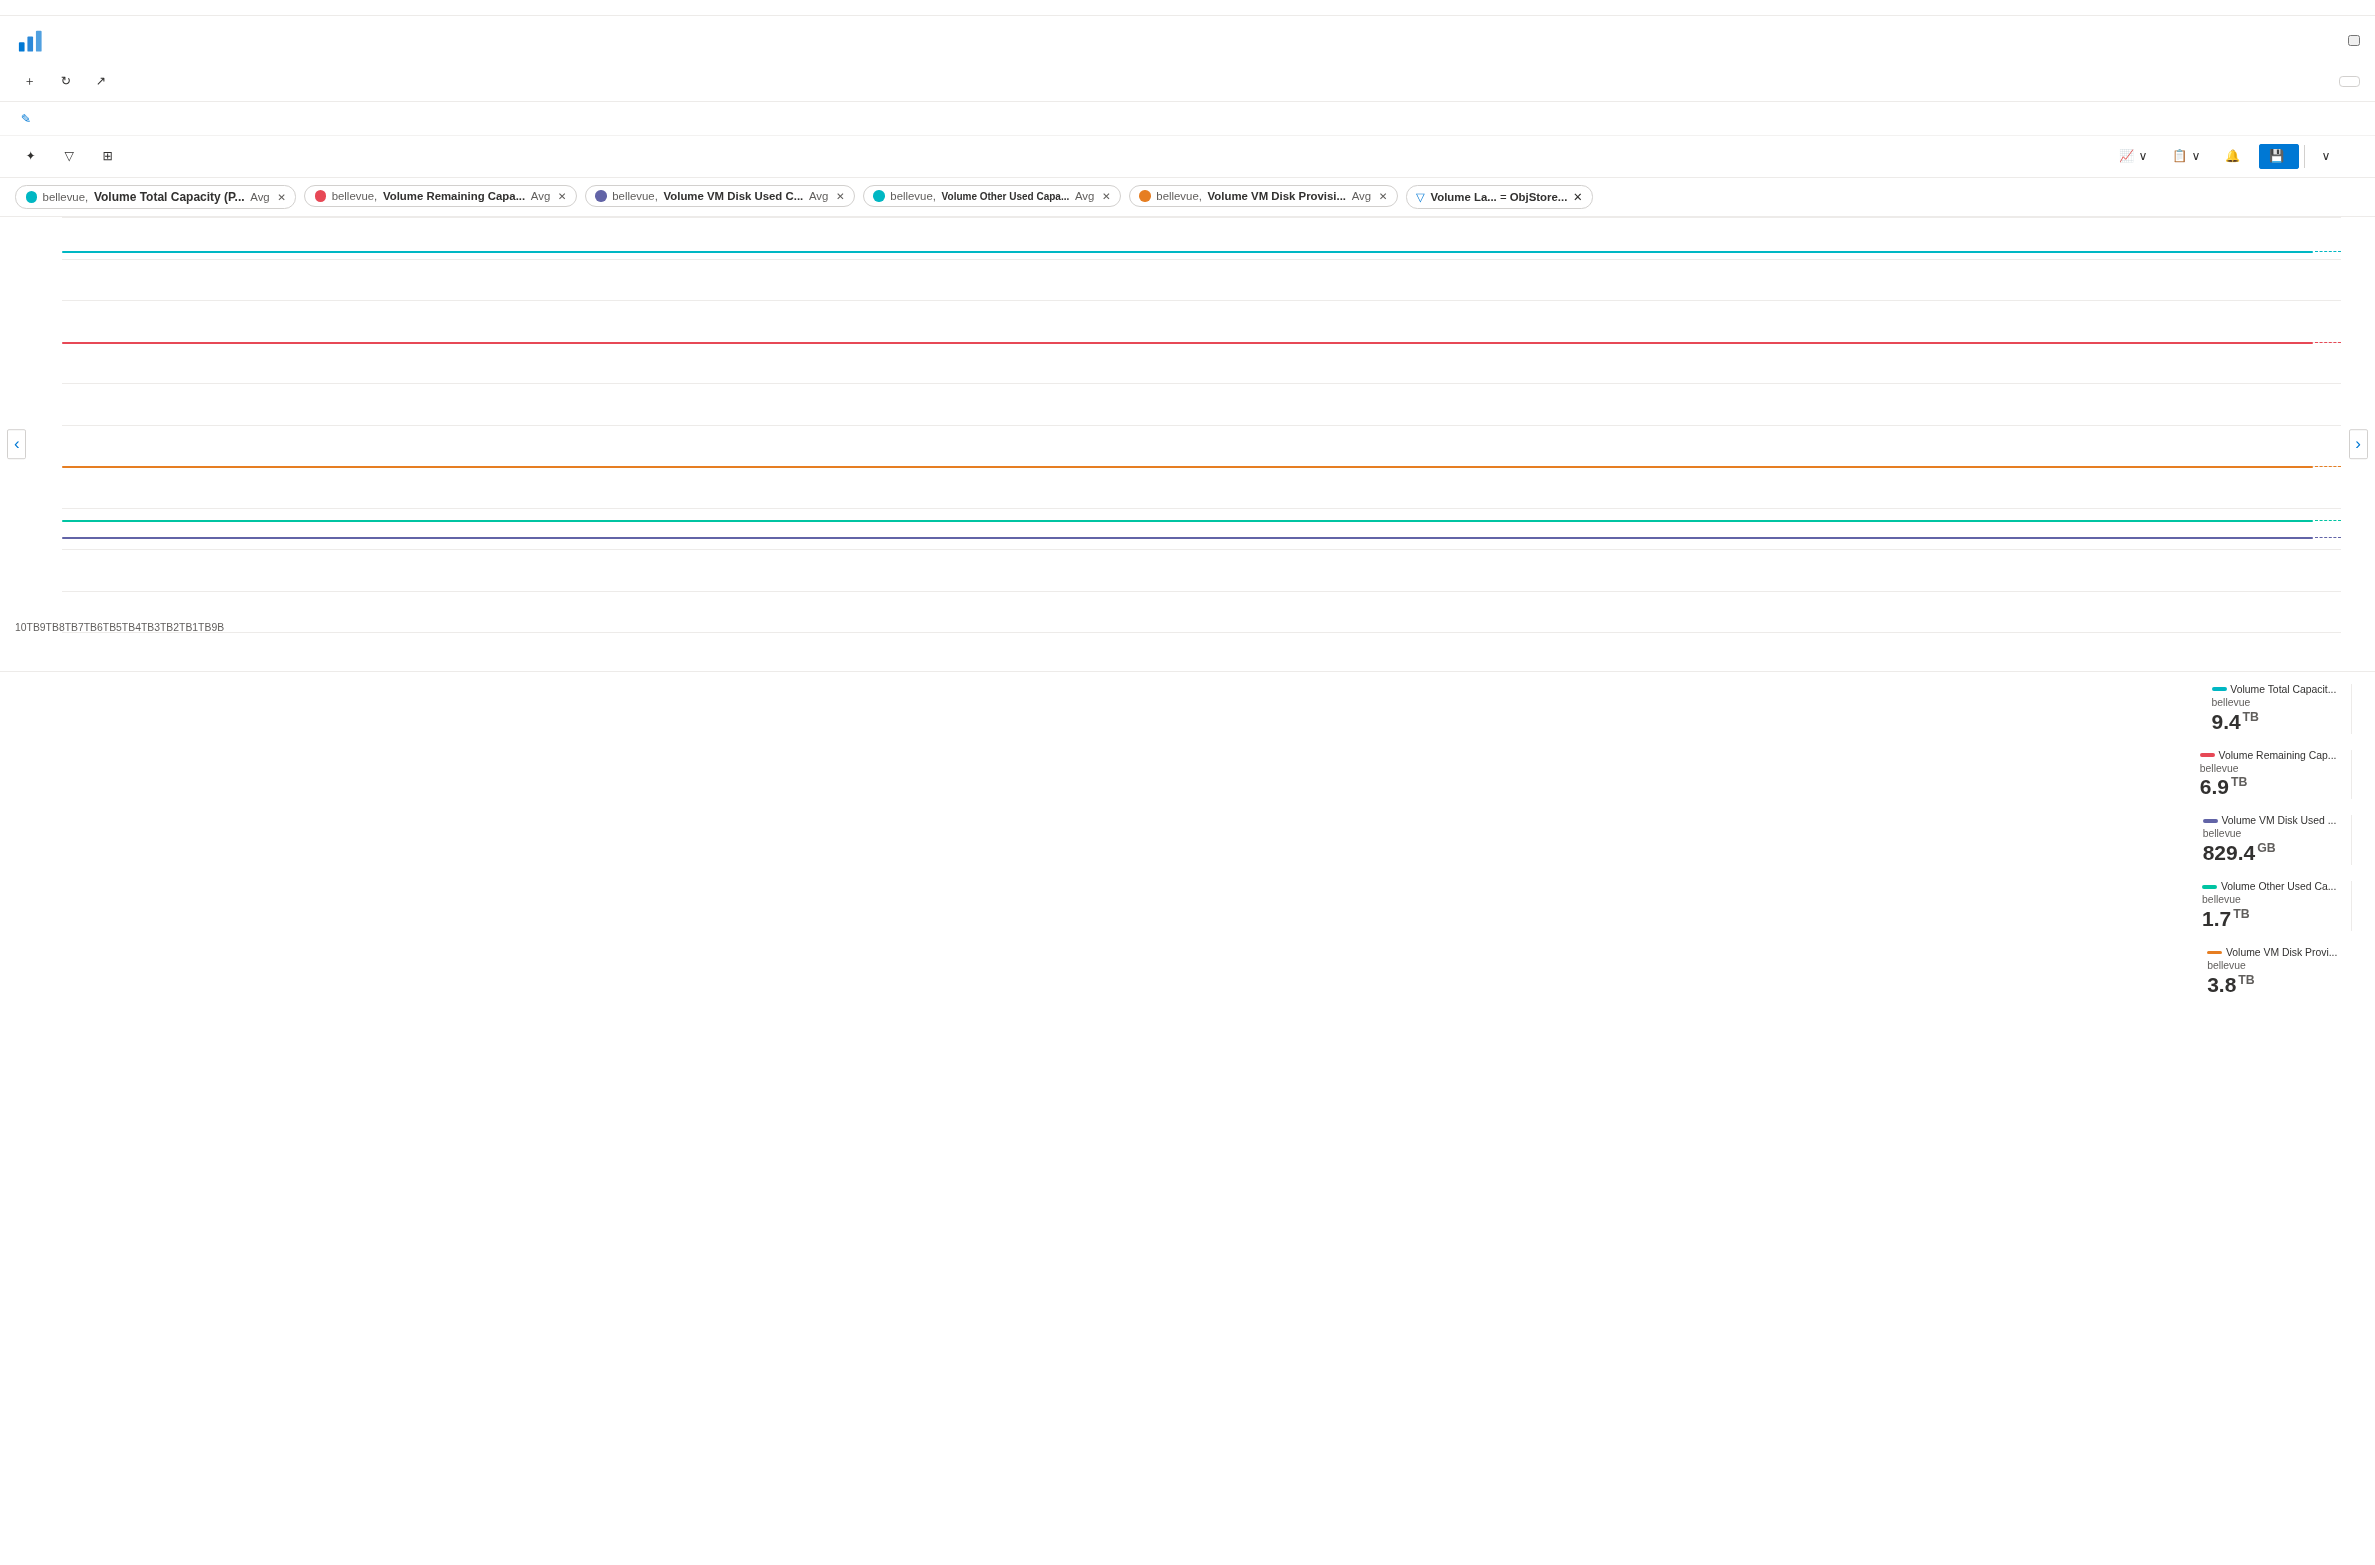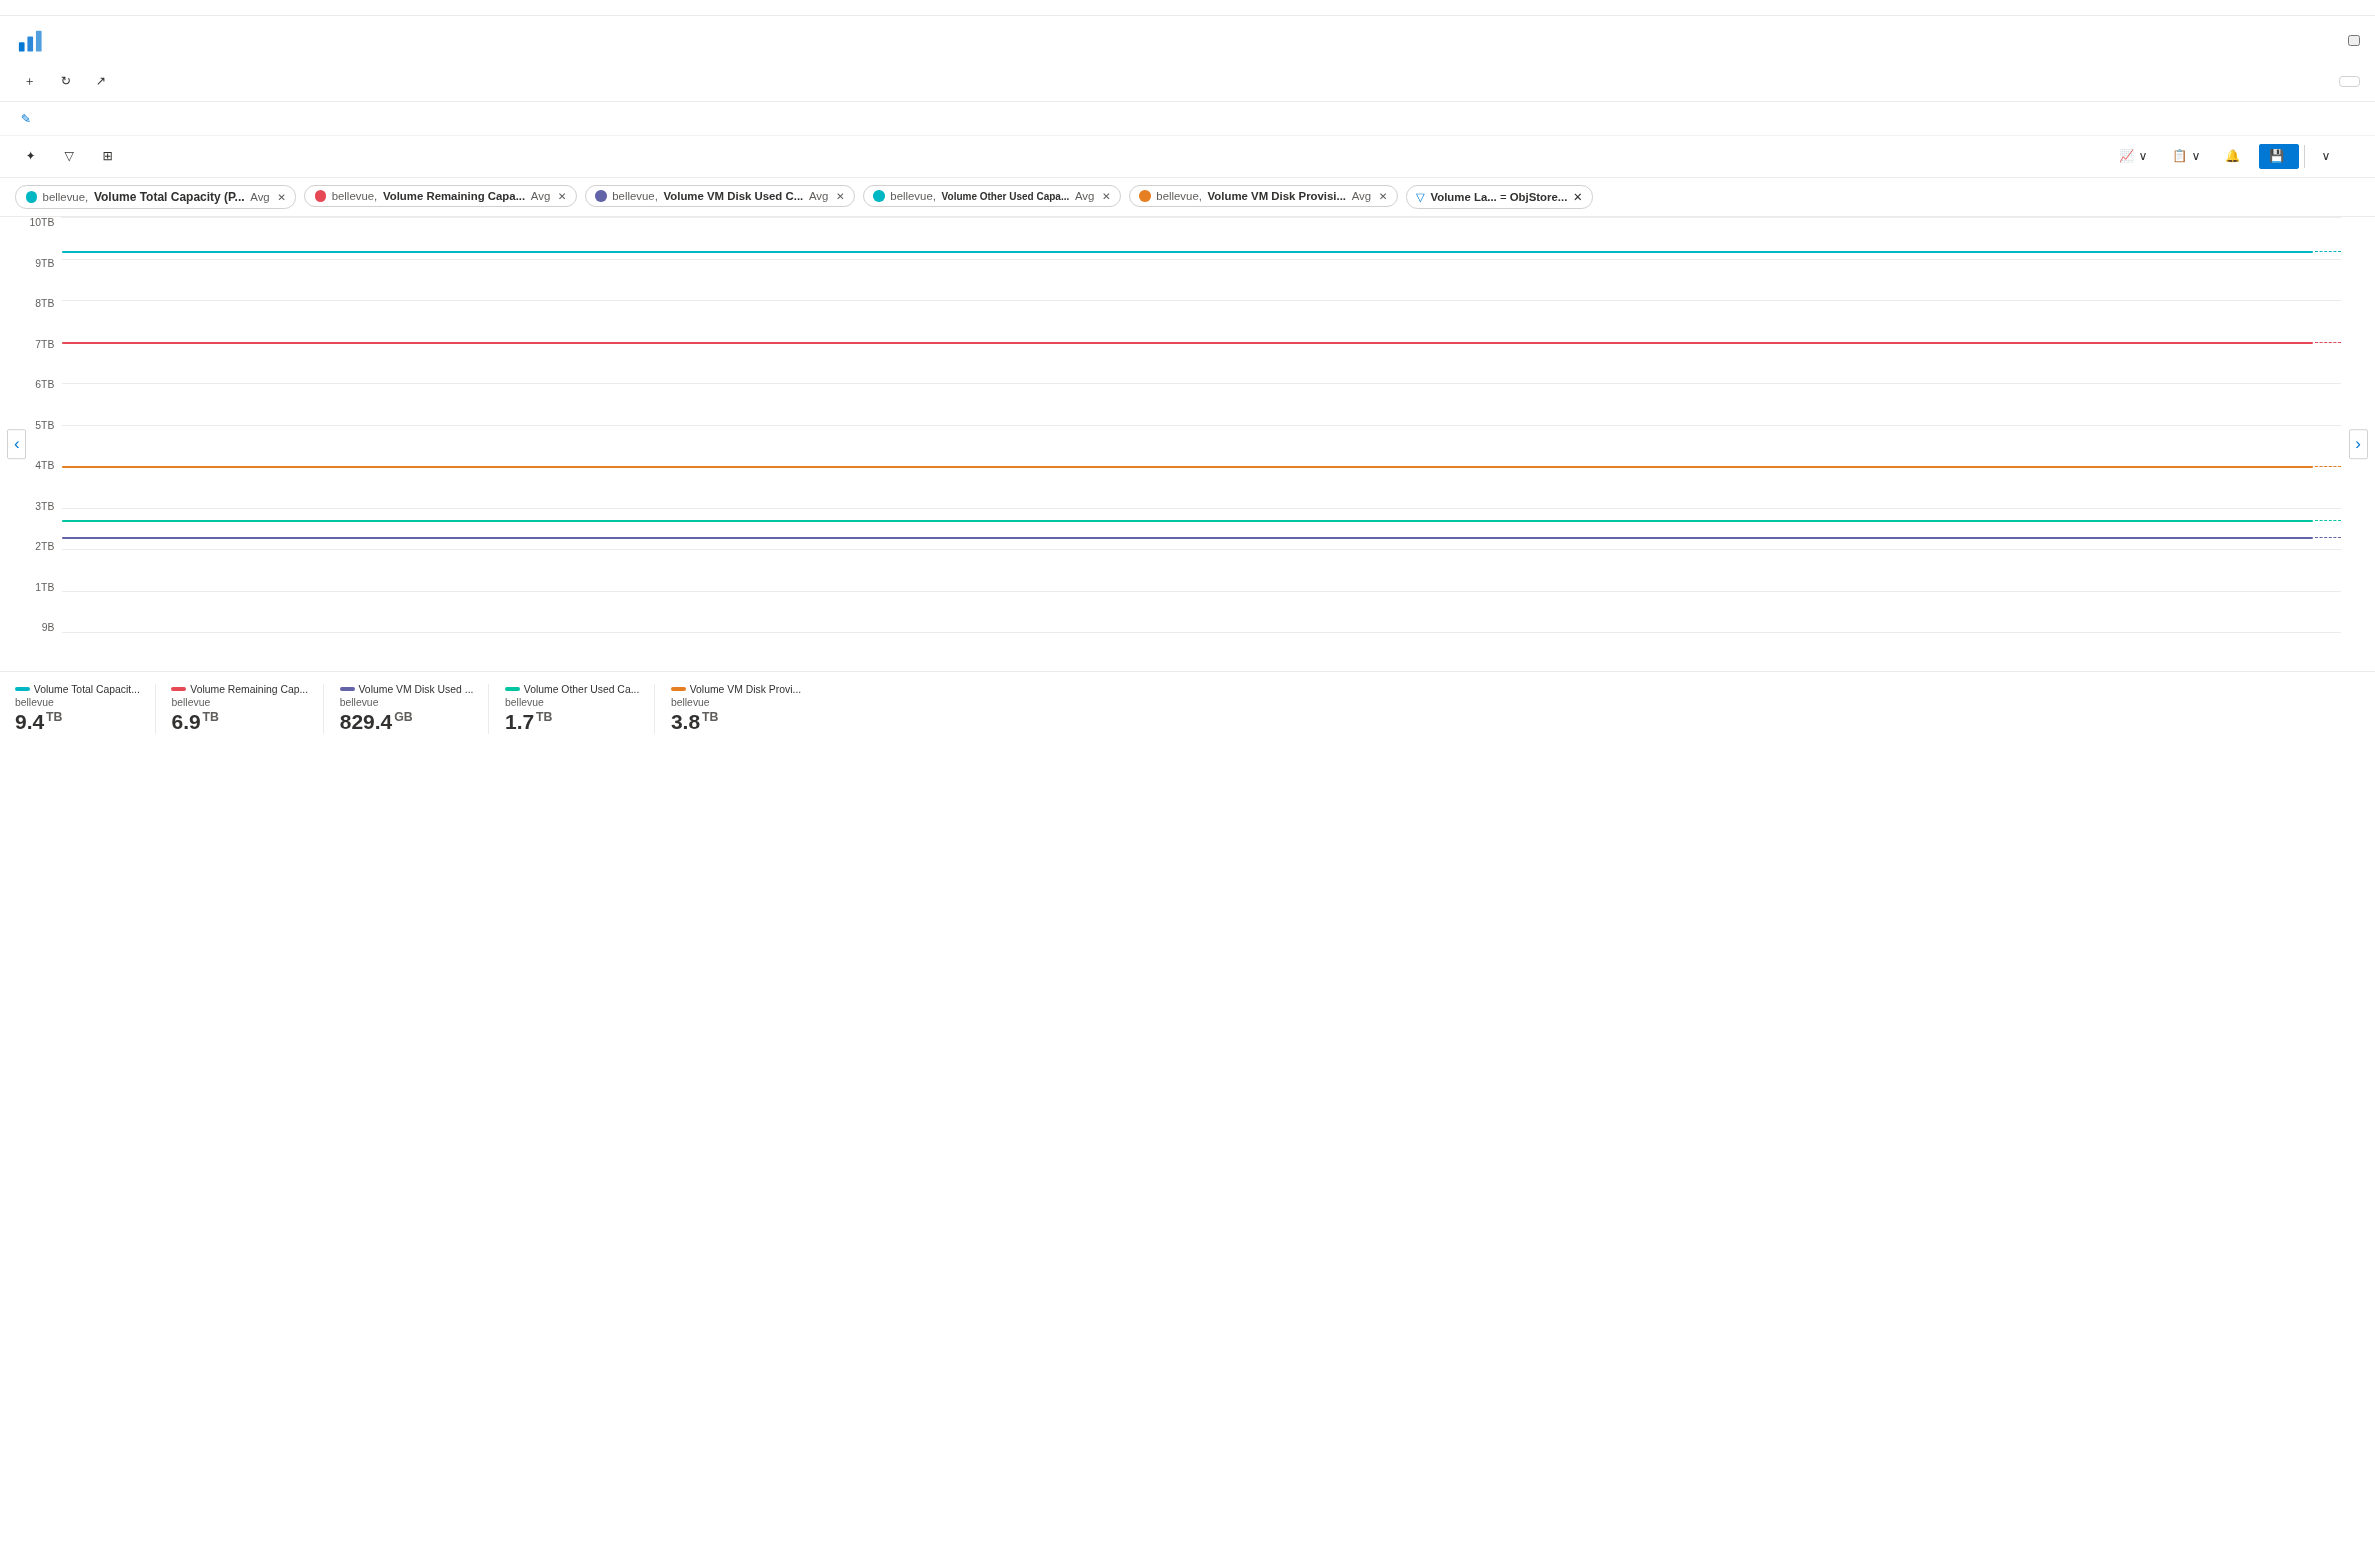--- a/index.html
+++ b/index.html
@@ -34,32 +34,32 @@
     .more-btn { padding: 4.7px 7.6px; cursor: pointer; border: none; background: transparent; font-size: 15px; color: #323130; }
 
     .tags-bar { display: flex; align-items: flex-start; gap: 7.6px; padding: 7.6px 15px; flex-wrap: wrap; border-bottom: 0.9px solid #edebe9; }
     .tag { display: flex; align-items: center; gap: 5.7px; padding: 3.8px 9.5px; border: 0.9px solid #d2d0ce; border-radius: 11.4px; font-size: 11.4px; background: white; }
     .tag .tag-dot { width: 11.4px; height: 11.4px; border-radius: 50%; display: inline-block; }
     .tag .tag-close { cursor: pointer; color: #605e5c; font-size: 10.4px; margin-left: 1.9px; }
     .tag strong { font-weight: 600; }
     .filter-tag { display: flex; align-items: center; gap: 5.7px; padding: 3.8px 9.5px; border: 0.9px solid #d2d0ce; border-radius: 11.4px; font-size: 11.4px; background: white; }
     .filter-icon { color: #0078d4; font-size: 11.4px; }
     .chart-container { position: relative; height: 454px; }
-    .y-axis { position: absolute; left: 0; top: 0; bottom: 38px; display: flex; flex-direction: column; justify-content: space-between; align-items: flex-end; padding-right: 7.6px; width: 47px; }
+    .y-axis { position: absolute; left: 0; top: 0; bottom: 38px; display: flex; flex-direction: row; justify-content: space-between; align-items: flex-end; padding-right: 7.6px; width: 47px; }
     .y-label { font-size: 10.4px; color: #605e5c; }
     .chart-plot { position: absolute; left: 47px; right: 19px; top: 0; bottom: 38px; border-bottom: 0.9px solid #d2d0ce; }
     .grid-line { position: absolute; left: 0; right: 0; height: 0.9px; background: #edebe9; }
     .chart-line { position: absolute; left: 0; right: 0; height: 1.9px; border-radius: 0.9px; }
     .x-axis { position: absolute; bottom: 0; left: 47px; right: 19px; display: flex; justify-content: space-between; align-items: center; }
     .x-label { font-size: 10.4px; color: #605e5c; }
     .nav-arrow { position: absolute; top: 50%; transform: translateY(-50%); cursor: pointer; color: #0078d4; font-size: 17px; background: white; border: 0.9px solid #d2d0ce; border-radius: 1.9px; padding: 3.8px 5.7px; z-index: 10; }
     .nav-arrow-left { left: -7.6px; }
     .nav-arrow-right { right: -7.6px; }
 
-    .legend-bar { display: flex; align-items: flex-end; gap: 8px; padding: 11.4px 15px 7.6px; border-top: 0.9px solid #edebe9; }
+    .legend-bar { display: flex; align-items: flex-end; gap: 16px; padding: 11.4px 15px 7.6px; border-top: 0.9px solid #edebe9; flex-direction: column; }
     .legend-item { display: flex; flex-direction: column; gap: 1.9px; min-width: 132px; padding: 0 15px 0 0; border-right: 0.9px solid #edebe9; margin-right: 7.6px; }
     .legend-item:last-child { border-right: none; }
     .legend-color-bar { width: 15px; height: 3.8px; border-radius: 1.9px; }
     .legend-label { font-size: 10.4px; color: #323130; font-weight: 400; }
     .legend-sub { font-size: 10.4px; color: #605e5c; }
     .legend-value { font-size: 21px; font-weight: 700; color: #323130; display: flex; align-items: flex-start; gap: 1.9px; }
     .legend-value-unit { font-size: 12.3px; font-weight: 700; color: #605e5c; }
     .legend-header { display: flex; align-items: center; gap: 3.8px; }
   </style>
 </head>

